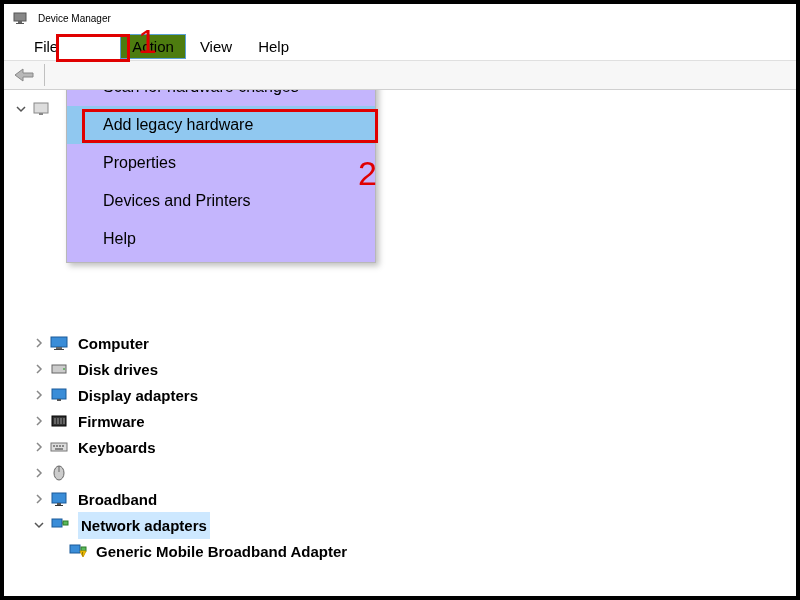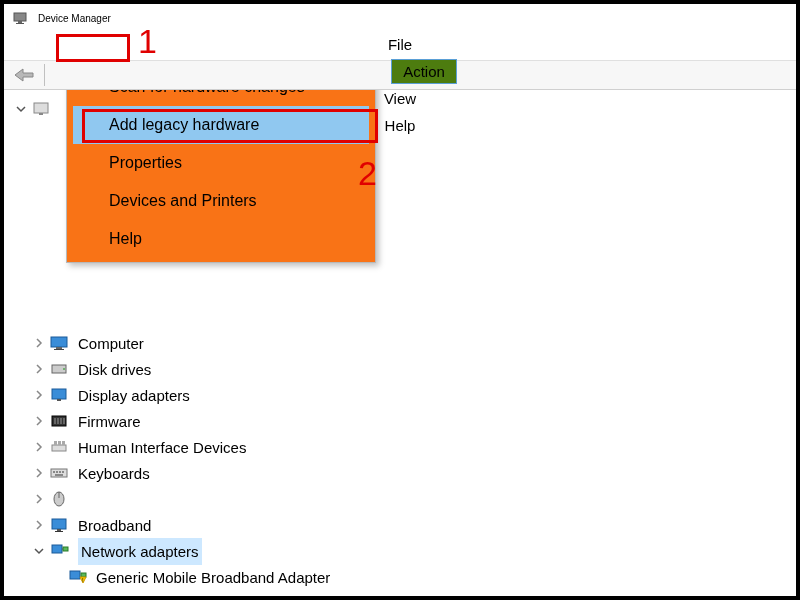--- a/index.html
+++ b/index.html
@@ -1,36 +1,36 @@
 <!DOCTYPE html>
 <html><head>
   <meta charset="utf-8">
   <style>
     * { box-sizing: border-box; margin: 0; padding: 0; }
     body { font-family: "Segoe UI", Tahoma, sans-serif; font-size: 14px; background: #fff; }
     .frame { width: 800px; height: 600px; border: 4px solid #000; position: relative; overflow: hidden; background: #fff; }
     .titlebar { display: flex; align-items: center; height: 28px; padding: 4px 8px; gap: 8px; }
     .title-icon { width: 18px; height: 18px; display: inline-flex; align-items: center; justify-content: center; }
     .title-text { font-size: 10px; }
-    .menubar { display: flex; align-items: center; height: 28px; padding: 0 18px; gap: 2px; position: relative; flex-direction: column; }
+    .menubar { display: flex; align-items: center; height: 28px; padding: 0 18px; gap: 2px; position: relative; }
     .menu-item { padding: 4px 12px; font-size: 15px; cursor: default; }
     .menu-item.active { background: #4d7c0f; border: 1px solid #5a9fd6; padding: 3px 11px; margin-left: 48px; }
     .toolbar { height: 30px; background: #f7f7f7; border-top: 1px solid #e0e0e0; border-bottom: 1px solid #d0d0d0; display: flex; align-items: center; padding: 0 6px; gap: 4px; }
     .tool-btn { width: 28px; height: 24px; display: inline-flex; align-items: center; justify-content: center; }
     .divider { width: 1px; height: 22px; background: #c0c0c0; margin: 0 2px; }
     .content { position: relative; padding: 6px 0 0 0; height: calc(100% - 28px - 28px - 30px); overflow: hidden; }
     .tree { font-size: 15px; }
     .tree-row { display: flex; align-items: center; height: 26px; padding-left: 10px; gap: 4px; }
     .expander { width: 14px; height: 14px; display: inline-flex; align-items: center; justify-content: center; color: #666; font-size: 10px; }
     .indent-1 { padding-left: 28px; }
     .indent-2 { padding-left: 64px; }
     .node-icon { width: 20px; height: 18px; display: inline-flex; align-items: center; justify-content: center; margin-right: 4px; }
-    .node-label { white-space: nowrap; }
+    .node-label { white-space: nowrap; font-weight: bold; }
     .node-label.selected { background: #cde8ff; padding: 5px 3px; }
-    .dropdown { position: absolute; left: 62px; top: 58px; width: 310px; background: #f97316; border: 1px solid #b8b8b8; box-shadow: 3px 3px 6px rgba(0,0,0,0.25); padding: 4px 6px; z-index: 20; }
+    .dropdown { position: absolute; left: 62px; top: 58px; width: 310px; background: #c4b5fd; border: 1px solid #b8b8b8; box-shadow: 3px 3px 6px rgba(0,0,0,0.25); padding: 4px 0; z-index: 20; }
     .dropdown-item { display: flex; align-items: center; height: 38px; padding: 0 10px 0 36px; font-size: 16px; cursor: default; }
     .dropdown-item.highlight { background: #90c8f0; }
     .annotation { position: absolute; border: 3px solid #e00000; z-index: 30; pointer-events: none; }
     .annotation-text { position: absolute; color: #e00000; font-size: 34px; font-weight: 400; font-family: Arial, sans-serif; z-index: 31; pointer-events: none; }
     svg { display: block; }
   </style>
 </head>
 <body>
 
 <div class="frame">
@@ -139,36 +139,20 @@
               <rect x="2" y="3" width="14" height="10" fill="#333" stroke="#000"></rect>
               <rect x="4" y="5" width="2" height="6" fill="#666"></rect>
               <rect x="7" y="5" width="2" height="6" fill="#666"></rect>
               <rect x="10" y="5" width="2" height="6" fill="#666"></rect>
               <rect x="13" y="5" width="2" height="6" fill="#666"></rect>
             </svg>
         </span>
         <span class="node-label">Firmware</span>
       </div>
 
-      <div class="tree-row indent-1">
-        <span class="expander">
-          <svg width="10" height="10" viewBox="0 0 10 10">
-              <path d="M3 1 L7 5 L3 9" stroke="#888" stroke-width="1.5" fill="none"></path>
-            </svg>
-        </span>
-        <span class="node-icon">
-          <svg width="20" height="16" viewBox="0 0 20 16">
-              <rect x="2" y="6" width="14" height="6" fill="#ddd" stroke="#888"></rect>
-              <rect x="4" y="2" width="3" height="4" fill="#aaa"></rect>
-              <rect x="8" y="2" width="3" height="4" fill="#aaa"></rect>
-              <rect x="12" y="2" width="3" height="4" fill="#aaa"></rect>
-            </svg>
-        </span>
-        <span class="node-label">Human Interface Devices</span>
-      </div>
 
       <div class="tree-row indent-1">
         <span class="expander">
           <svg width="10" height="10" viewBox="0 0 10 10">
               <path d="M3 1 L7 5 L3 9" stroke="#888" stroke-width="1.5" fill="none"></path>
             </svg>
         </span>
         <span class="node-icon">
           <svg width="20" height="16" viewBox="0 0 20 16">
               <rect x="1" y="4" width="16" height="8" fill="#ddd" stroke="#777"></rect>

